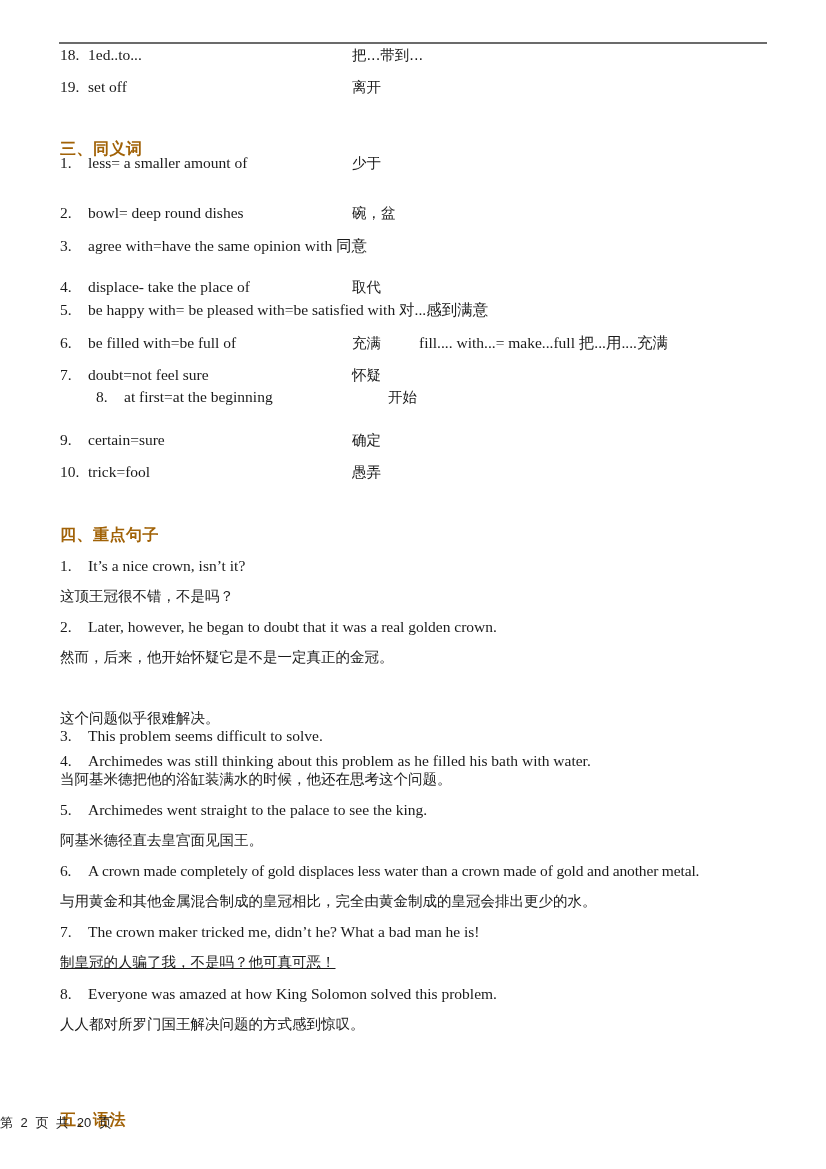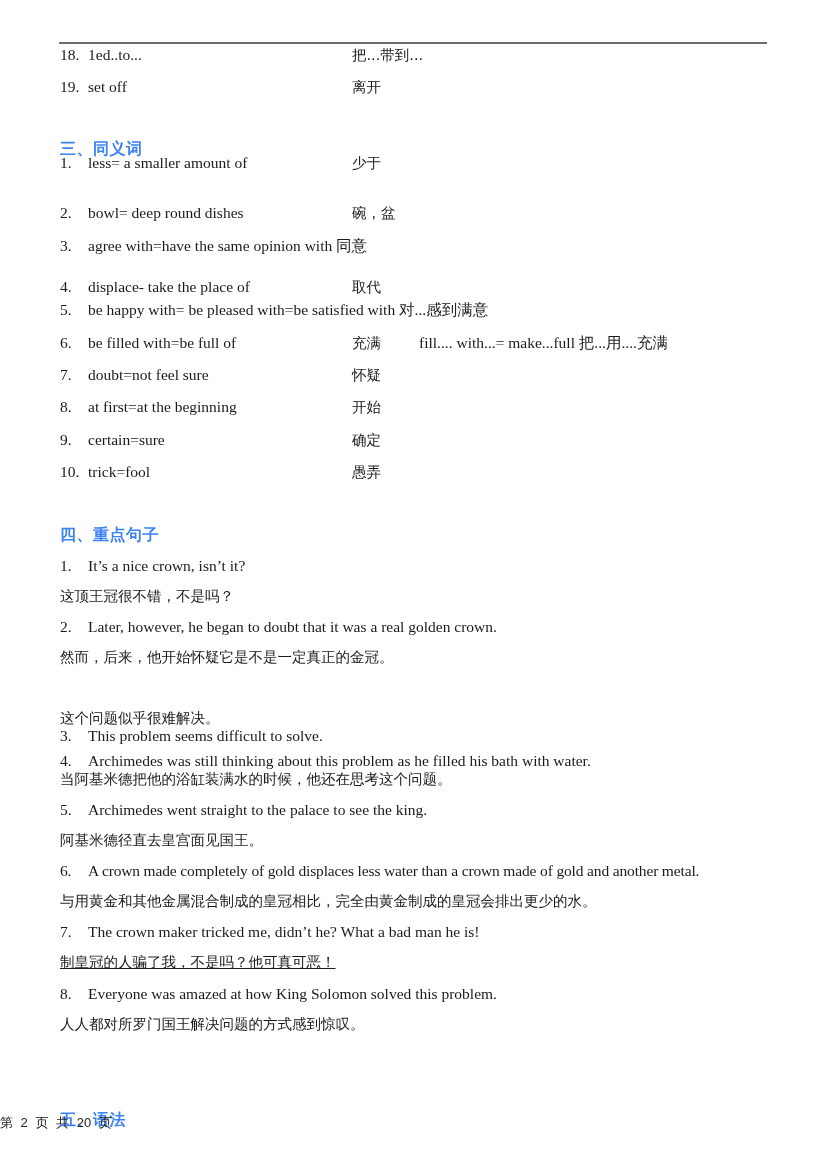--- a/index.html
+++ b/index.html
@@ -3,21 +3,21 @@
 <meta charset="utf-8">
 <style>
   html, body { margin:0; padding:0; background:#ffffff; }
   body { width:826px; height:1169px; position:relative; overflow:hidden;
          font-family:"Liberation Serif","DejaVu Serif",serif; color:#1a1a1a; }
   .rule { position:absolute; left:59px; top:42px; width:708px; height:2px; background:#6b6b6b; }
   .line { position:absolute; left:60px; font-size:15.5px; line-height:20px; white-space:nowrap; }
   .num { display:inline-block; width:28px; }
   .col2 { position:absolute; left:292px; top:0; }
   .col3 { position:absolute; left:359px; top:0; }
-  .heading { position:absolute; left:60px; font-size:16px; line-height:20px; color:#3b82f6;
+  .heading { position:absolute; left:60px; font-size:16px; line-height:20px; color:#a16207;
              font-family:"DejaVu Sans","Liberation Sans",sans-serif; font-weight:bold; letter-spacing:0.5px; }
   .zh { font-family:"DejaVu Sans","Liberation Sans",sans-serif; font-size:14.5px; }
   .footer { position:absolute; left:0; width:826px; top:1114px; text-align:left;
             font-family:Liberation Sans, sans-serif; font-size:13px; color:#222; word-spacing:4px; }
 </style>
 </head>
 <body>
 
 <div class="rule"></div>
 
@@ -52,21 +52,21 @@
 </div>
 <div class="line" style="top:333px;">
   <span class="num">6.</span><span>be filled with=be full of</span>
   <span class="col2 zh">充满</span>
   <span class="col3">fill.... with...= make...full  把...用....充满</span>
 </div>
 <div class="line" style="top:365px;">
   <span class="num">7.</span><span>doubt=not feel sure</span>
   <span class="col2 zh">怀疑</span>
 </div>
-<div class="line" style="top:397px;">
+<div class="line" style="top:387px;margin-left:36px;">
   <span class="num">8.</span><span>at first=at the beginning</span>
   <span class="col2 zh">开始</span>
 </div>
 <div class="line" style="top:430px;">
   <span class="num">9.</span><span>certain=sure</span>
   <span class="col2 zh">确定</span>
 </div>
 <div class="line" style="top:462px;">
   <span class="num">10.</span><span>trick=fool</span>
   <span class="col2 zh">愚弄</span>

